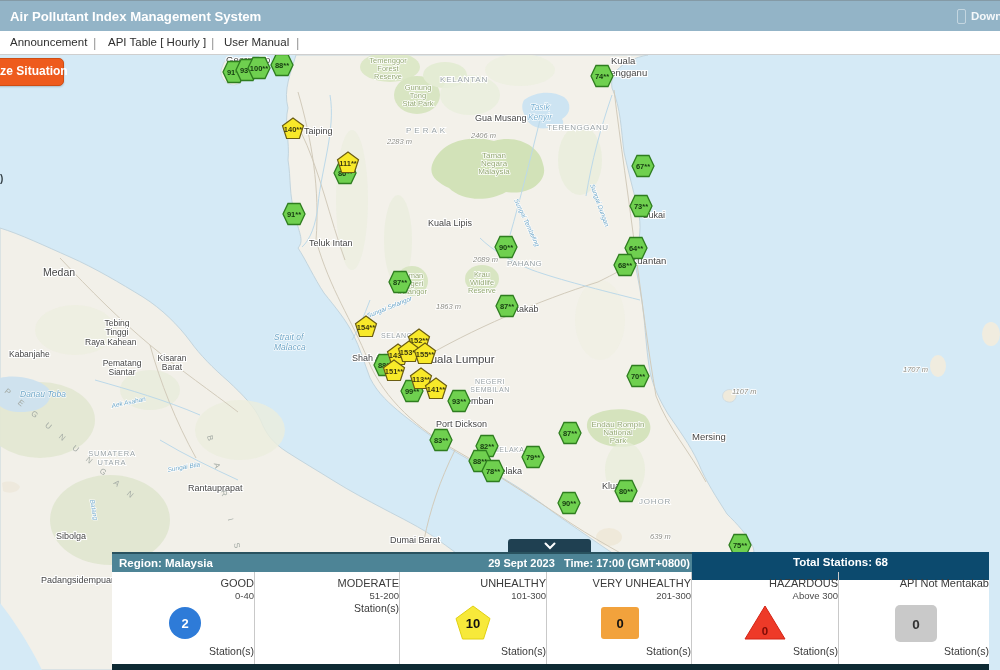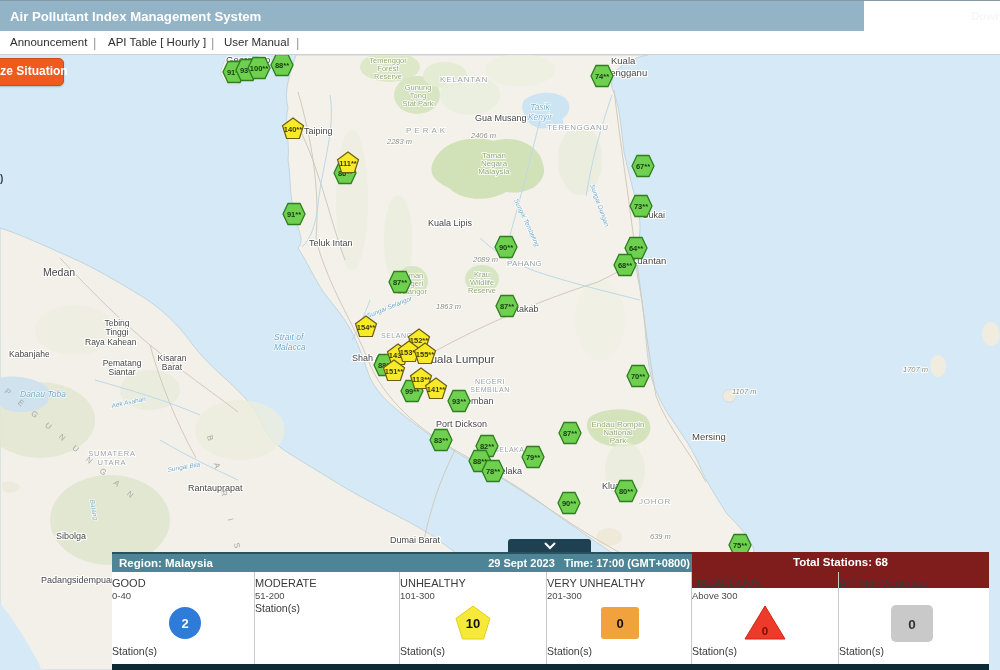--- a/index.html
+++ b/index.html
@@ -1,35 +1,35 @@
 <!DOCTYPE html>
 <html><head>
 <meta charset="utf-8">
 <style>
 *{margin:0;padding:0;box-sizing:border-box}
 html,body{width:1000px;height:670px;overflow:hidden;font-family:"Liberation Sans",sans-serif;background:#fff;position:relative}
 #topline{position:absolute;left:0;top:0;width:1000px;height:1px;background:#849aa6;z-index:31}
-#header{position:absolute;left:0;top:0;width:864px;height:31px;background:#93b4c7;z-index:30}
+#header{position:absolute;left:0;top:0;width:1000px;height:31px;background:#93b4c7;z-index:30}
 #header .title{position:absolute;left:10px;top:9px;font-size:13.2px;font-weight:bold;color:#fff}
 #header .dl{position:absolute;left:971px;top:10px;width:29px;overflow:hidden;white-space:nowrap;font-size:11.5px;font-weight:bold;color:#f4f8fa}
 #header .ph{position:absolute;left:957px;top:9px;width:9px;height:15px;border:1.5px solid rgba(255,255,255,.45);border-radius:2px}
 #nav{position:absolute;left:0;top:31px;width:1000px;height:24px;background:#fff;border-bottom:1px solid #cfcfcf;z-index:30;font-size:11.5px;color:#2e2e2e}
 #nav span.lnk{position:absolute;top:5px}
 #nav span.sep{position:absolute;top:4px;color:#9a9a9a;font-size:13px}
 #map{position:absolute;left:0;top:55px;width:1000px;height:615px;z-index:1;background:#d5eaf6}
 #haze{position:absolute;left:-16px;top:58px;width:80px;white-space:nowrap;height:28px;background:#ee5b1d;border:1.5px solid #cf4d13;border-radius:5px;color:#fff;font-size:12px;font-weight:bold;text-align:center;line-height:25px;z-index:20;box-shadow:0 1px 2px rgba(0,0,0,.2)}
 #tab{position:absolute;left:508px;top:539px;width:83px;height:14px;background:#1f4051;border-radius:3px 3px 0 0;z-index:19}
 #tab svg{display:block;margin:3px auto 0}
 #legend{position:absolute;left:112px;top:552px;width:877px;height:118px;z-index:20;background:#fff}
 #lh{position:absolute;left:0;top:0;width:877px;height:20px;background:#4d8496;border-top:2px solid #29525f;display:flex}
 #lh .reg{position:absolute;left:7px;top:3px;font-size:11.5px;font-weight:bold;color:#fff}
 #lh .dt{position:absolute;right:299px;top:3px;font-size:11px;font-weight:bold;color:#fff}
-#lh .tot{position:absolute;right:0;top:-2px;width:297px;height:36px;background:#7f1d1d;color:#fff;font-size:11.5px;font-weight:bold;text-align:center;line-height:21px}
+#lh .tot{position:absolute;right:0;top:-2px;width:297px;height:28px;background:#0c4a6e;color:#fff;font-size:11.5px;font-weight:bold;text-align:center;line-height:21px}
 #lb{position:absolute;left:0;top:20px;width:877px;height:92px;display:flex}
-#lb .col{border-right:1px solid #c9c9c9;text-align:left;position:relative}
+#lb .col{border-right:1px solid #c9c9c9;text-align:right;position:relative}
 #lb .col:nth-child(1){width:143px}#lb .col:nth-child(2){width:145px}#lb .col:nth-child(3){width:147px}#lb .col:nth-child(4){width:145px}#lb .col:nth-child(5){width:147px}#lb .col:nth-child(6){width:150px}
 #lb .col:last-child{border-right:none}
 #lb .nm{margin-top:5px;font-size:11px;color:#3a3a3a}
 #lb .rg{margin-top:1px;font-size:9.5px;color:#4a4a4a}
 #lb .shape{height:40px;margin-top:3px;position:relative}
 #lb .st{font-size:10.5px;color:#3a3a3a;margin-top:1px}
 #lf{position:absolute;left:0;top:112px;width:877px;height:6px;background:#0e2a33}
 </style>
 </head>
 <body>

